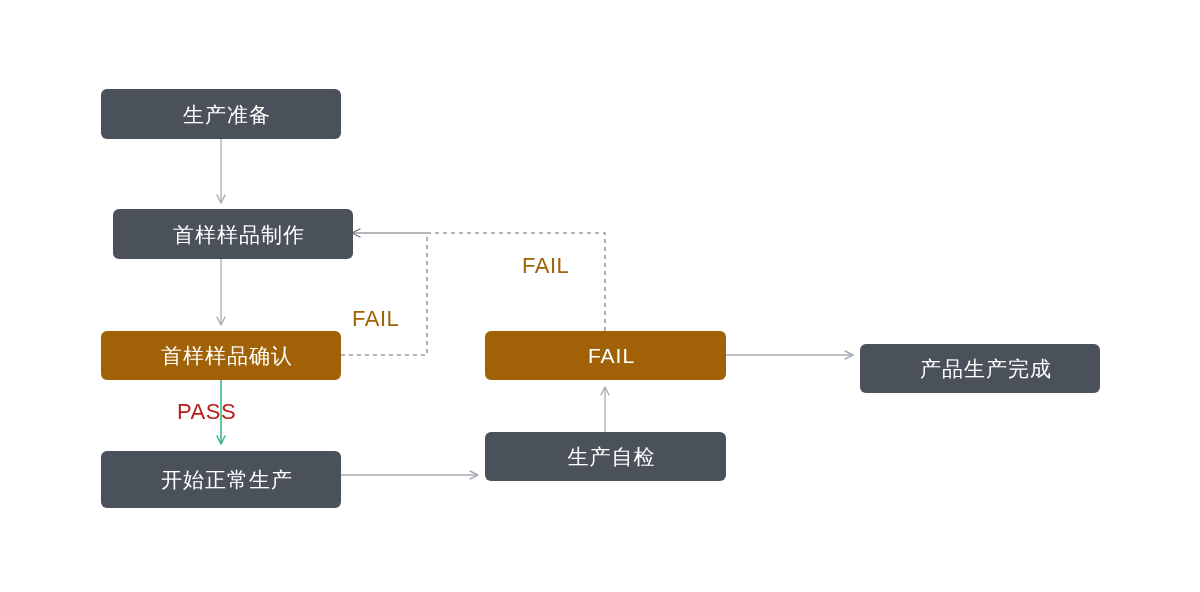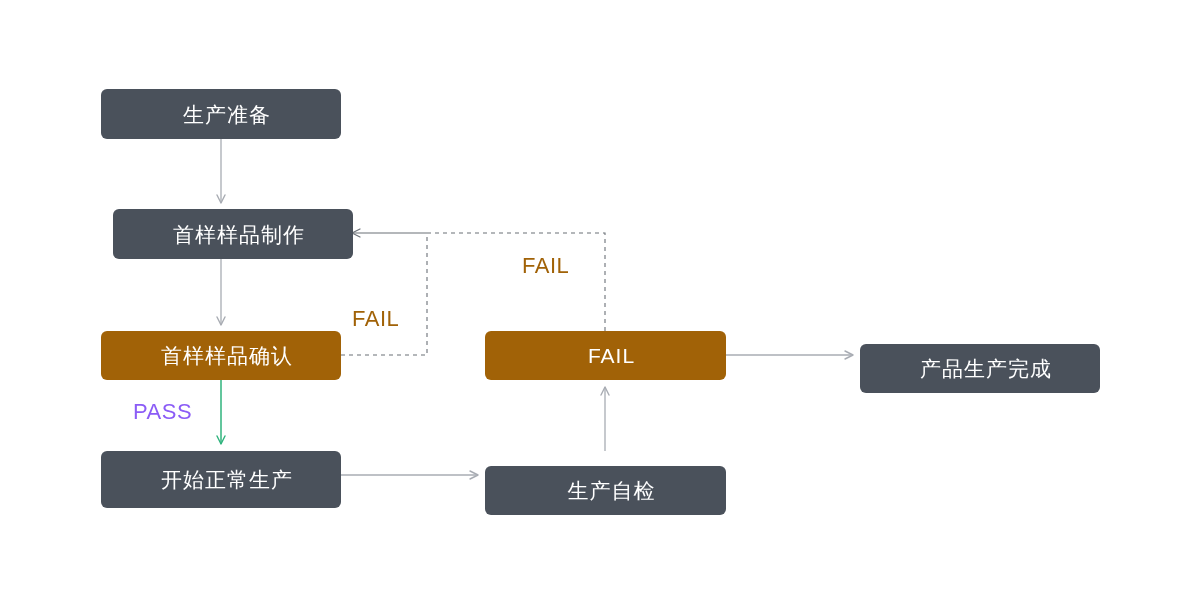--- a/index.html
+++ b/index.html
@@ -48,21 +48,21 @@
   }
   .edge-label {
     position: absolute;
     font-size: 22px;
     line-height: 1;
     letter-spacing: 0.5px;
     white-space: nowrap;
     user-select: none;
   }
   .edge-label.gray  { color: #a16207; }
-  .edge-label.green { color: #8b5cf6; }
+  .edge-label.green { color: #b91c1c; margin-left: 44px; }
 </style>
 </head>
 <body>
 
 <div id="canvas">
 
   <svg class="edge-layer" viewBox="0 0 1200 592" width="1200" height="592" xmlns="http://www.w3.org/2000/svg">
     <defs>
       <marker id="ah-gray" markerWidth="14" markerHeight="14" refX="9" refY="5" orient="auto" markerUnits="userSpaceOnUse">
         <path d="M1,1 L9,5 L1,9" fill="none" stroke="#a8acb3" stroke-width="1.4" stroke-linecap="round" stroke-linejoin="round"></path>
@@ -129,21 +129,21 @@
   </div>
 
   <div class="node dark" style="left:101px; top:451px; width:240px; height:57px;">
     <span class="node-label">开始正常生产</span>
   </div>
 
   <div class="node green" style="left:485px; top:331px; width:241px; height:49px;">
     <span class="node-label">FAIL</span>
   </div>
 
-  <div class="node dark" style="left:485px; top:466px; width:241px; height:49px;">
+  <div class="node dark" style="left:485px; top:432px; width:241px; height:49px;">
     <span class="node-label">生产自检</span>
   </div>
 
   <div class="node dark" style="left:860px; top:344px; width:240px; height:49px;">
     <span class="node-label">产品生产完成</span>
   </div>
 
   <div class="edge-label gray" style="left:352px; top:308px;">FAIL</div>
 
   <div class="edge-label gray" style="left:522px; top:255px;">FAIL</div>

